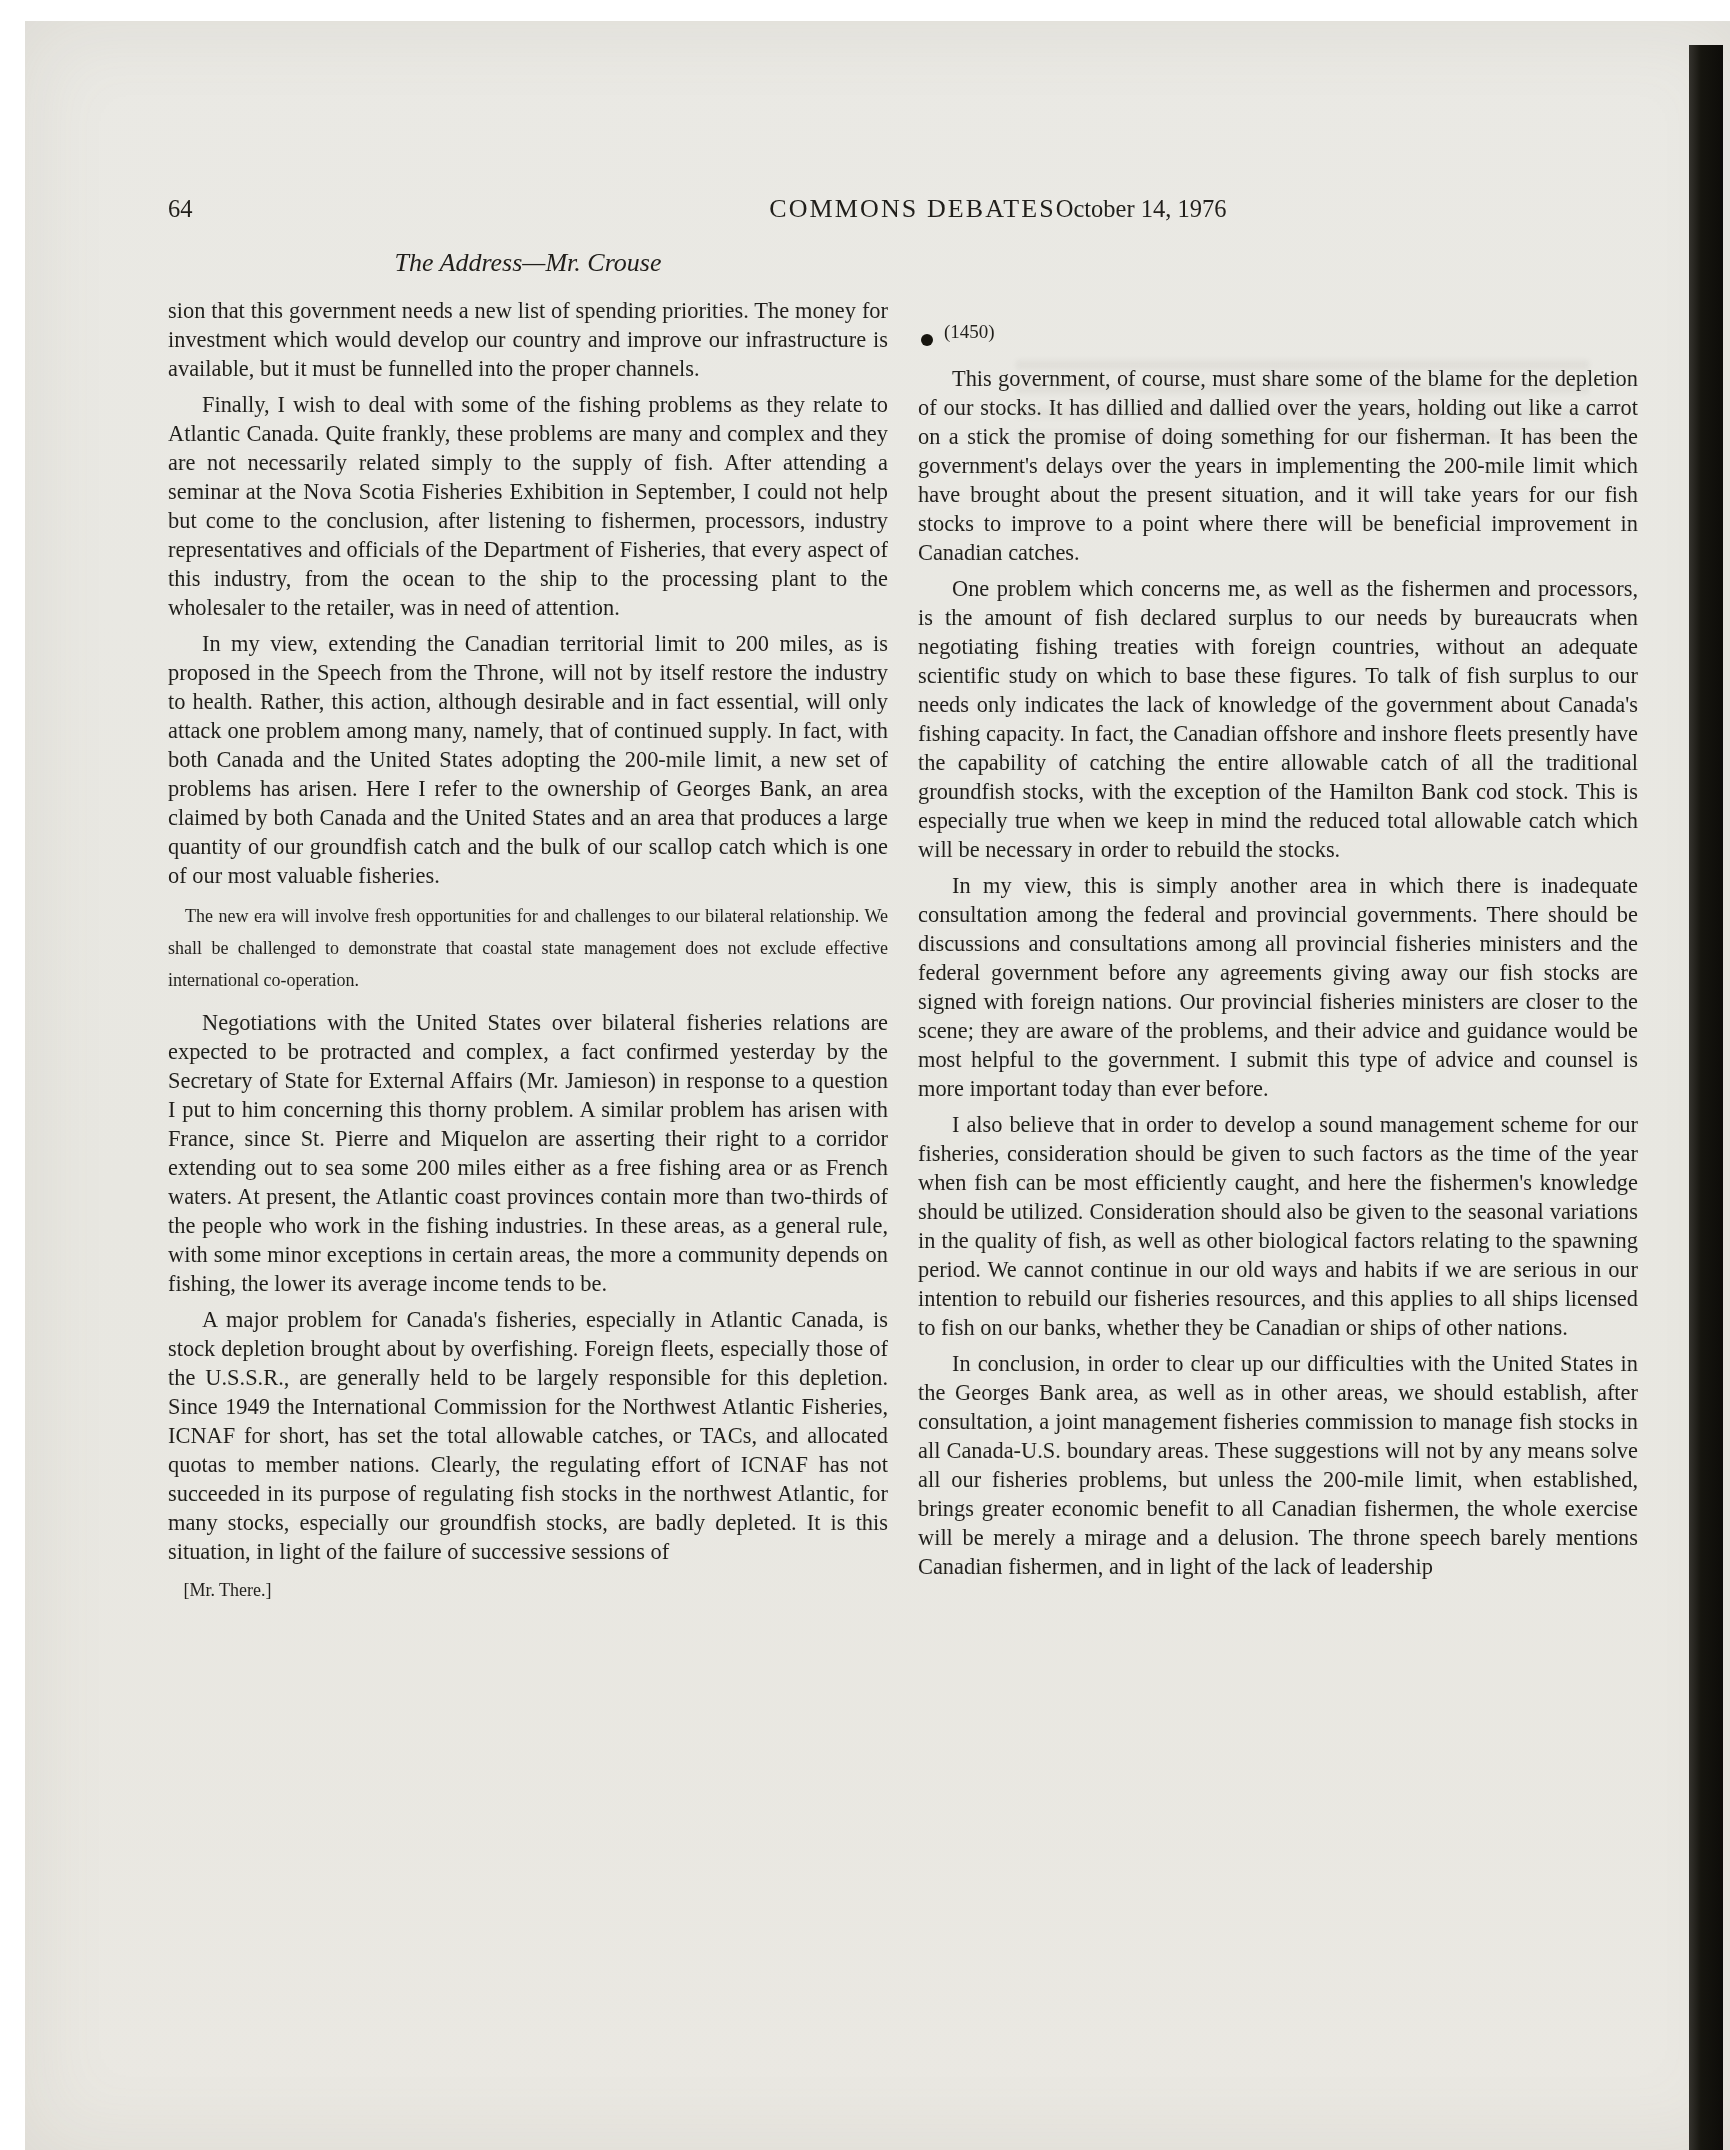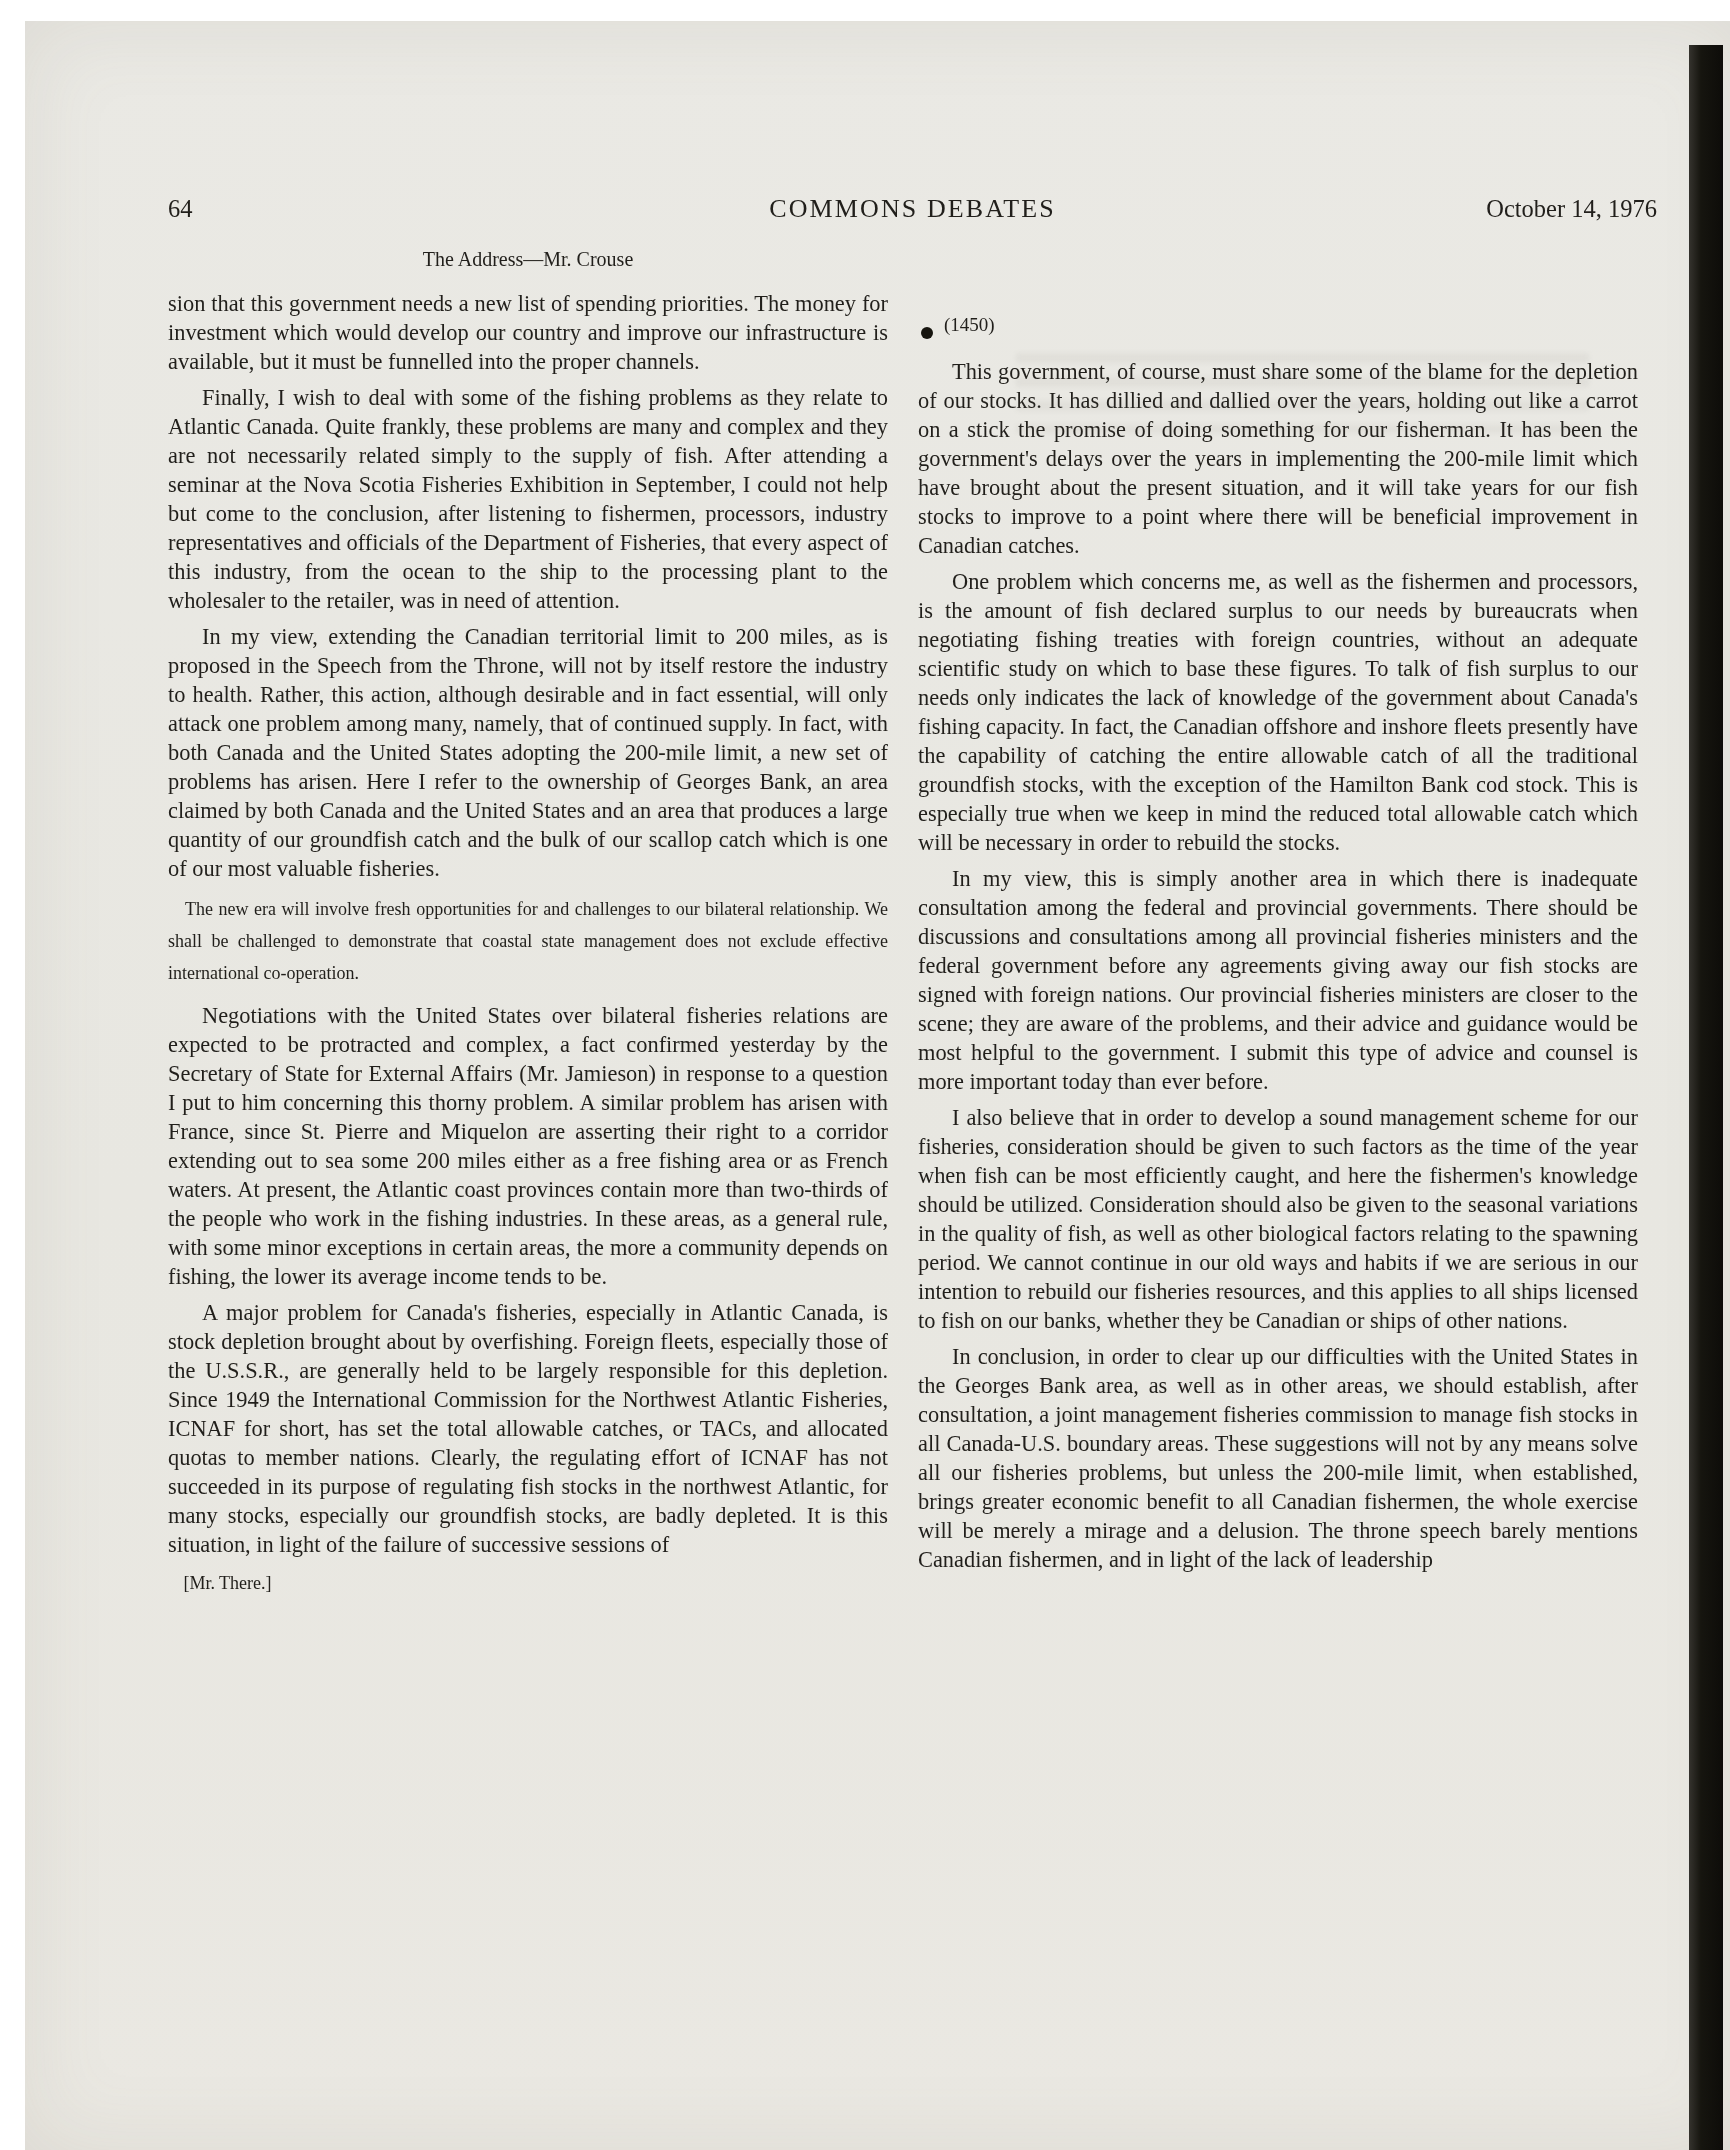--- a/index.html
+++ b/index.html
@@ -30,25 +30,26 @@
     width: 1489px;
     color: #211f1b;
   }
   .header-row {
     display: flex;
     align-items: baseline;
     font-size: 24.5px;
   }
   .header-row .pg   { flex: 1; text-align: left; }
   .header-row .pub  { flex: 0 0 auto; letter-spacing: 2.1px; font-size: 26px; }
-  .header-row .date { flex: 1; text-align: right; }
+  .header-row .date { flex: 1; text-align: left; }
   .running-title {
     width: 720px;
     text-align: center;
-    font-size: 20px;
+    font-style: italic;
+    font-size: 26px;
     margin-top: 24px;
   }
   .columns {
     display: flex;
     gap: 30px;
     margin-top: 18px;
   }
   .col {
     width: 720px;
     font-size: 22.4px;

